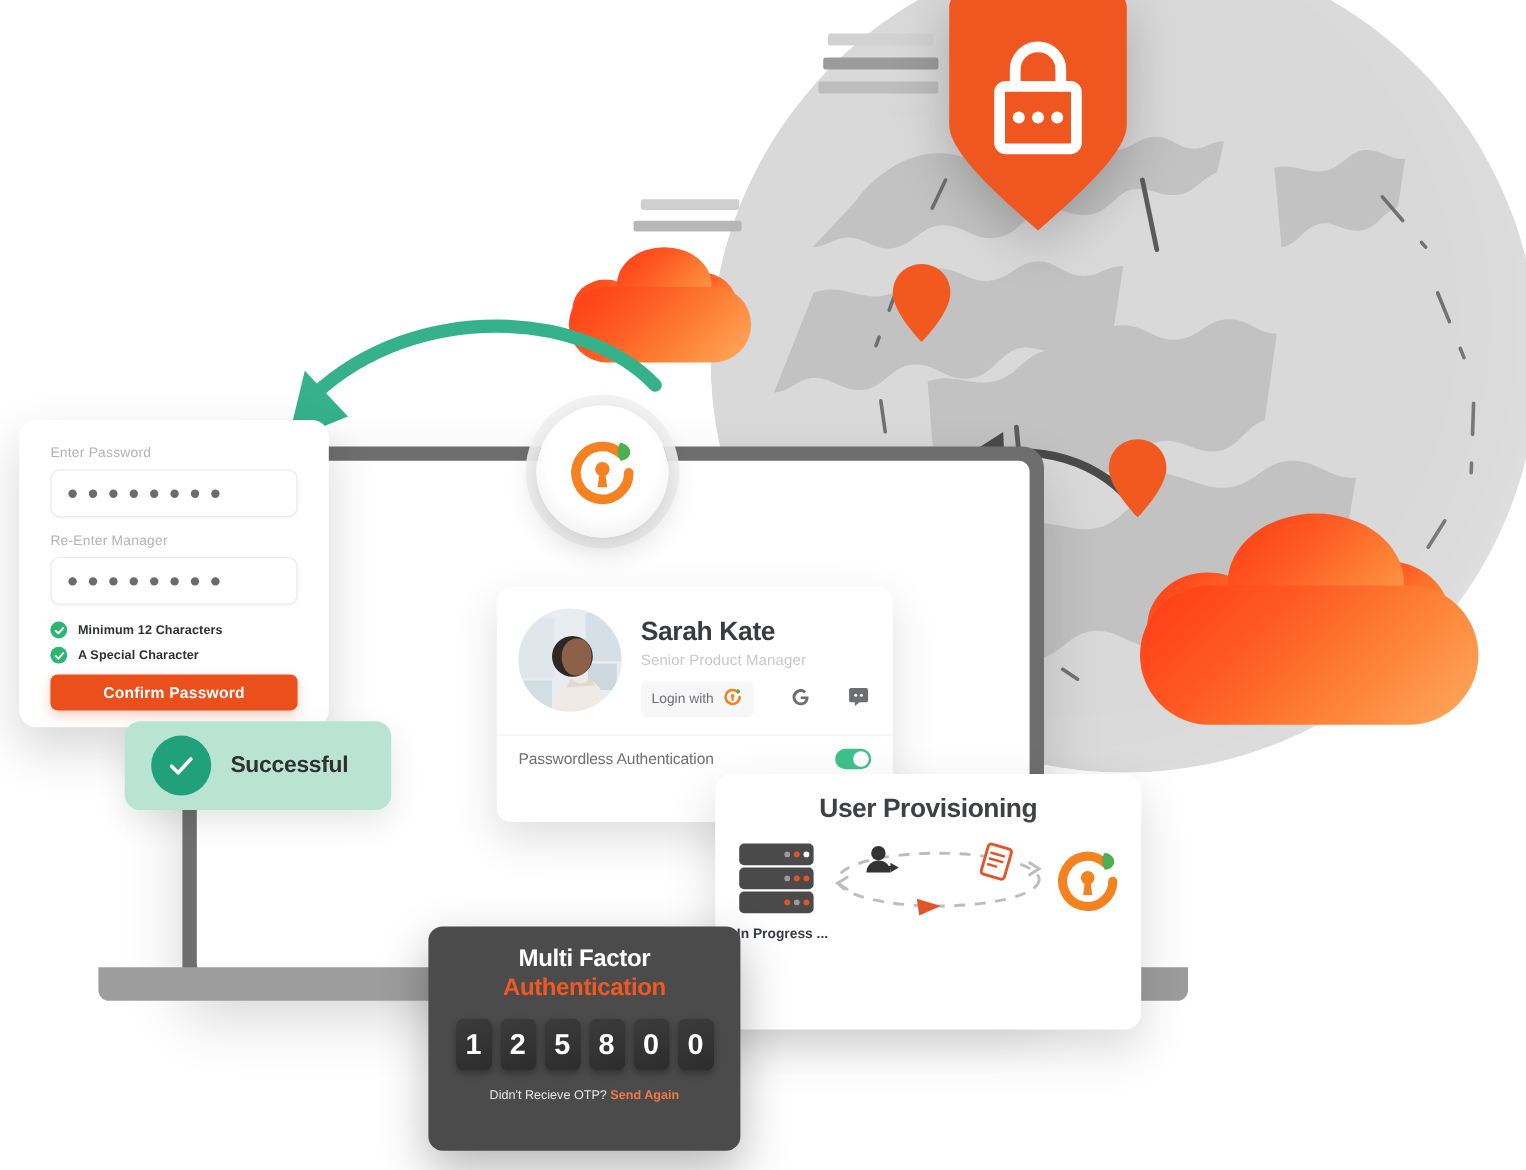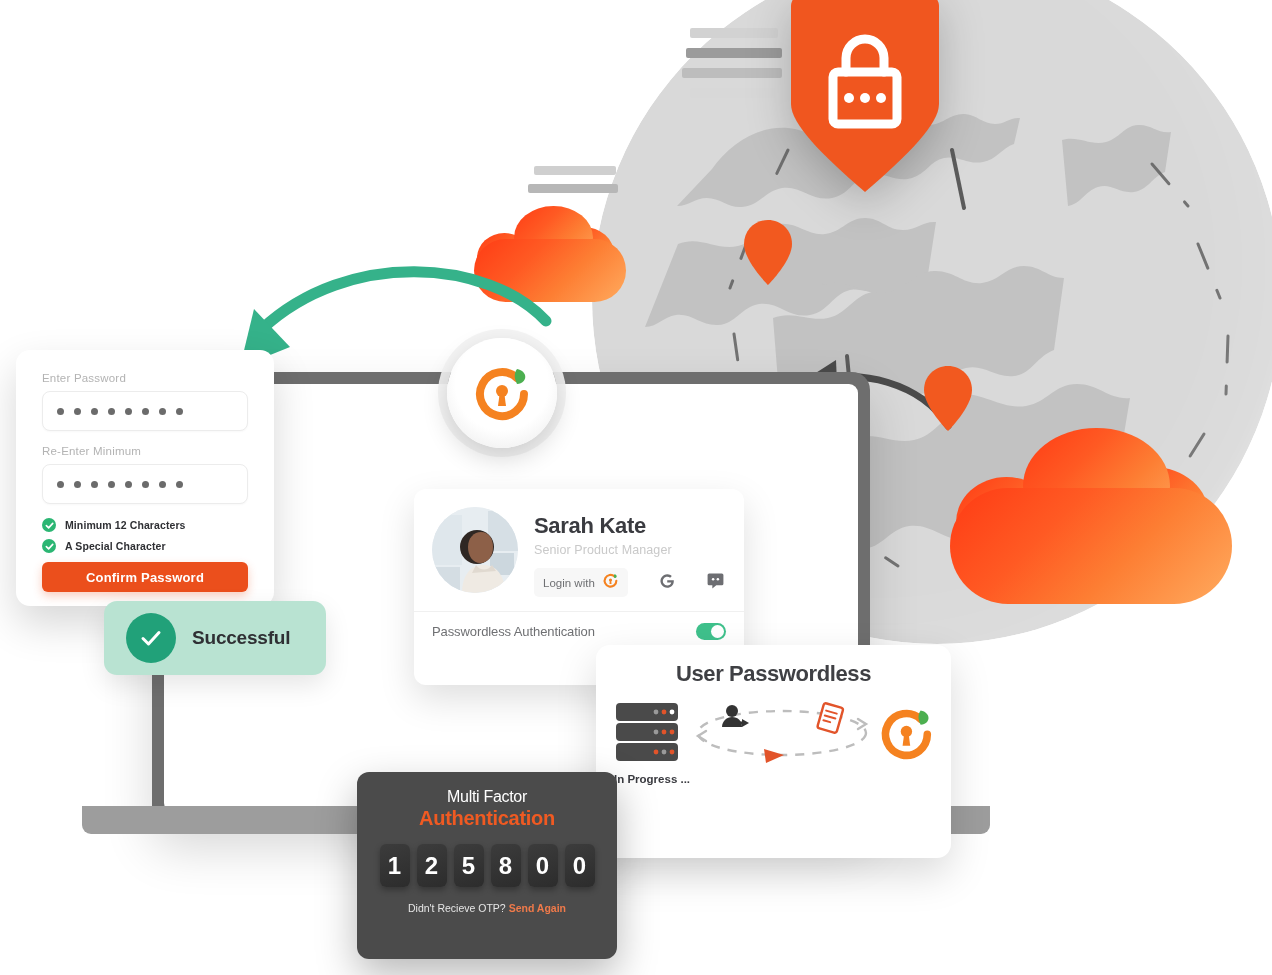--- a/index.html
+++ b/index.html
@@ -132,21 +132,21 @@
   .up-bar-fill{position:absolute;left:0;top:0;bottom:0;width:78%;background:#1d5fd0;border-radius:999px;
     display:flex;align-items:center;justify-content:center;color:#fff;font-size:10.5px;font-weight:bold;}
 
   
   .otp-card{
     position:absolute;left:357px;top:772px;width:260px;height:187px;
     background:#4b4b4b;border-radius:12px;
     box-shadow:0 16px 40px rgba(0,0,0,.28);
     box-sizing:border-box;padding:16px 16px 0 16px;text-align:center;
   }
-  .otp-t1{font-size:16px;font-weight:normal;color:#fff;letter-spacing:-.3px;}
+  .otp-t1{font-size:20px;font-weight:bold;color:#fff;letter-spacing:-.3px;}
   .otp-t2{font-size:20px;font-weight:bold;color:#f05a22;letter-spacing:-.3px;margin-top:1px;}
   .otp-digits{display:flex;gap:7px;justify-content:center;margin-top:14px;}
   .otp-box{
     width:30px;height:43px;border-radius:6px;
     background:linear-gradient(160deg,#3c3c3c 0%,#2c2c2c 100%);
     display:flex;align-items:center;justify-content:center;
     color:#fff;font-size:24px;font-weight:bold;
     box-shadow:0 3px 6px rgba(0,0,0,.3);
   }
   .otp-foot{margin-top:15px;font-size:10.5px;color:#e6e6e6;}
@@ -261,21 +261,21 @@
     <div class="pw-input">
       <span class="pw-dot"></span>
         <span class="pw-dot"></span>
         <span class="pw-dot"></span>
         <span class="pw-dot"></span>
       <span class="pw-dot"></span>
         <span class="pw-dot"></span>
         <span class="pw-dot"></span>
         <span class="pw-dot"></span>
     </div>
-    <div class="pw-label">Re-Enter Minimum</div>
+    <div class="pw-label">Re-Enter Manager</div>
     <div class="pw-input">
       <span class="pw-dot"></span>
         <span class="pw-dot"></span>
         <span class="pw-dot"></span>
         <span class="pw-dot"></span>
       <span class="pw-dot"></span>
         <span class="pw-dot"></span>
         <span class="pw-dot"></span>
         <span class="pw-dot"></span>
     </div>
@@ -360,21 +360,21 @@
       </div>
     </div>
     <div class="pc-divider"></div>
     <div class="pc-row">
       <span class="pc-row-lbl">Passwordless Authentication</span>
       <span class="toggle"></span>
     </div>
   </div>
 
   <div class="up-card">
-    <div class="up-title">User Passwordless</div>
+    <div class="up-title">User Provisioning</div>
     <div class="up-diagram">
       <svg viewBox="0 0 320 72" width="320" height="72" xmlns="http://www.w3.org/2000/svg">
 
         <g>
           <rect x="2" y="6" width="62" height="18" rx="4" fill="#4a4a4a"></rect>
           <rect x="2" y="26" width="62" height="18" rx="4" fill="#4a4a4a"></rect>
           <rect x="2" y="46" width="62" height="18" rx="4" fill="#4a4a4a"></rect>
           <circle cx="42" cy="15" r="2.4" fill="#9a9a9a"></circle>
             <circle cx="50" cy="15" r="2.4" fill="#e2542a"></circle>
             <circle cx="58" cy="15" r="2.4" fill="#ffffff"></circle>

